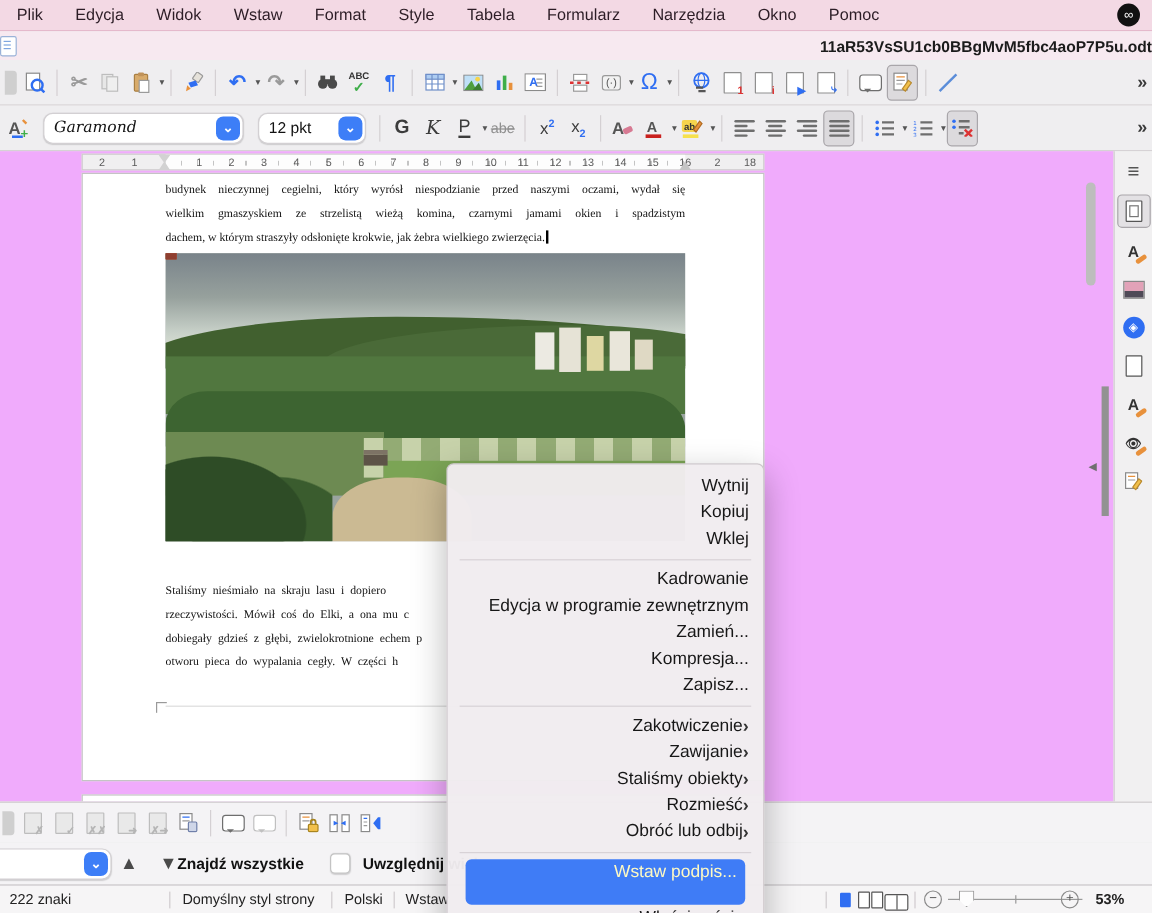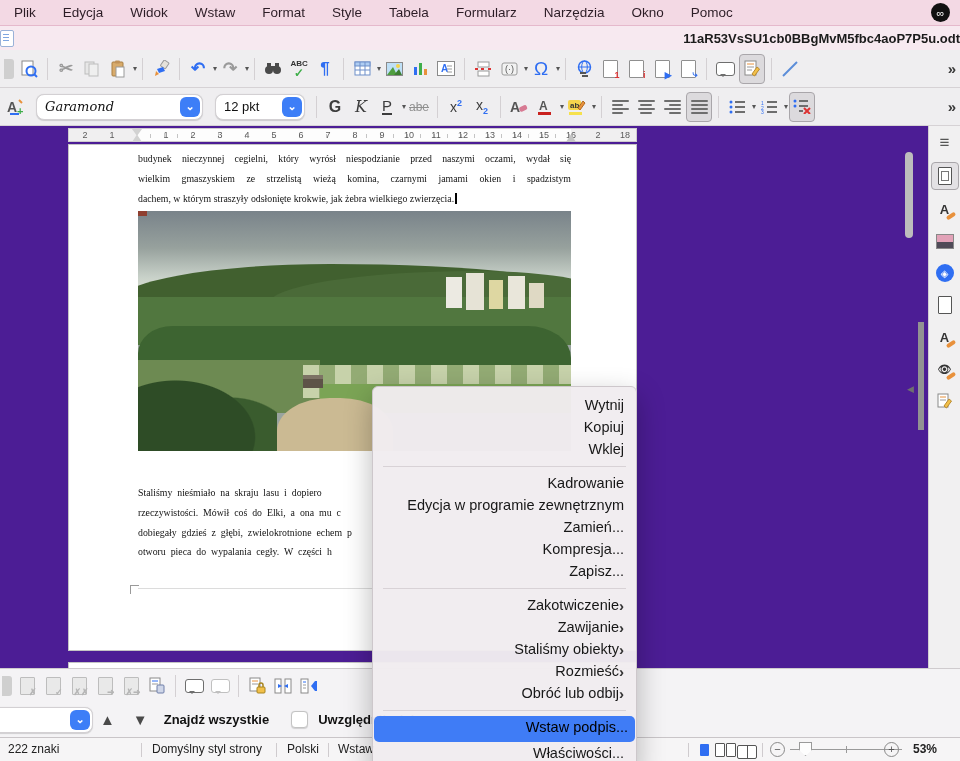--- a/index.html
+++ b/index.html
@@ -76,21 +76,21 @@
          box-sizing:border-box;position:absolute;}
   .ruler-active{position:absolute;left:69px;top:0;width:433px;height:100%;background:#fdfdfd;
     background-image:repeating-linear-gradient(90deg,transparent 0 12.5px,#c4c4c4 12.5px 13.5px);
     background-size:100% 4px;background-position:0 5px;background-repeat:no-repeat;}
   .rn{position:absolute;top:1px;width:20px;text-align:center;font-size:9px;color:#5a5a5a;}
   .ind-marker{position:absolute;left:63px;top:0;width:10px;height:13px;background:#d2d2d2;
     clip-path:polygon(0 0,100% 0,55% 48%,100% 100%,0 100%,45% 48%);}
   .ind-marker.right{left:497px;clip-path:polygon(50% 40%,100% 100%,0 100%);background:#c4c4c4;}
 
   
-  .workspace{left:0;top:126px;width:928px;height:542px;background:#4c1d95;overflow:hidden;}
+  .workspace{left:0;top:126px;width:928px;height:542px;background:#f0abfc;overflow:hidden;}
   .page{position:absolute;left:68px;top:18px;width:569px;height:507px;background:#fff;
         border:1px solid #c4c4c4;box-sizing:border-box;}
   .page2{position:absolute;left:68px;top:536px;width:569px;height:10px;background:#fff;
          border:1px solid #c4c4c4;box-sizing:border-box;}
   .doc-text{font-family:"Liberation Serif",serif;font-size:9.8px;color:#111;line-height:19.8px;}
   .p1{position:absolute;left:69px;top:4px;width:433px;}
   .p1 .just{text-align:justify;text-align-last:justify;}
   .caret{display:inline-block;width:1.5px;height:11px;background:#000;vertical-align:-2px;margin-left:1px;}
   .photo{position:absolute;left:69px;top:66px;width:433px;height:240px;overflow:hidden;background:#9aa49f;}
   .p2{position:absolute;left:69px;top:338px;width:433px;word-spacing:2.5px;}
@@ -143,21 +143,21 @@
   .sb-nav{width:18px;height:18px;border-radius:50%;background:#2f6ef2;color:#fff;font-size:10px;
           display:flex;align-items:center;justify-content:center;}
 
   
   .trackbar{left:0;top:668px;width:960px;height:34px;background:#f4f3f5;border-top:1px solid #cfcbce;
             display:flex;align-items:center;padding:0 2px;box-sizing:border-box;}
   .findbar{left:0;top:702px;width:960px;height:35px;background:#f4f3f5;
            display:flex;align-items:center;box-sizing:border-box;}
   .find-combo{position:absolute;left:-45px;width:130px;}
   .arr-btn{font-size:15px;color:#4a4a4a;margin-left:18px;}
-  .find-label{font-size:13px;font-weight:600;color:#111;margin-left:16px;white-space:nowrap;}
+  .find-label{font-size:13px;font-weight:600;color:#111;white-space:nowrap;}
   .chkbox{width:15px;height:15px;background:#fff;border:1px solid #c3c3c3;border-radius:4px;margin-left:22px;
           box-shadow:0 0.5px 1px rgba(0,0,0,.15);}
 
   
   .statusbar{left:0;top:737px;width:960px;height:24px;background:#f6f5f6;border-top:1px solid #c9c5c8;
              box-sizing:border-box;font-size:12px;color:#222;}
   .statusbar .abs{top:4px;}
   .st-div{width:1px;height:14px;background:#cfcbce;top:5px !important;}
   .pv{display:inline-block;vertical-align:middle;}
   .pv-one{width:9px;height:12px;background:#2f6ef2;border-radius:1px;}
@@ -172,21 +172,21 @@
                clip-path:polygon(0 0,100% 0,100% 55%,50% 100%,0 55%);top:4px !important;}
   .zoom-val{font-weight:600;}
 
   
   .ctx{left:372px;top:386px;width:265px;background:#f1ecefF2;background:rgba(241,236,239,.97);
        border:1px solid #cdc7cb;border-radius:6px;box-shadow:0 10px 28px rgba(0,0,0,.28);
        padding:7px 0 6px;box-sizing:border-box;z-index:50;position:absolute;}
   .cm-item{height:22px;display:flex;align-items:center;justify-content:flex-end;
            padding:0 12px 0 17px;font-size:14.5px;color:#171717;white-space:nowrap;}
   .cm-chev{font-size:15px;color:#333;font-weight:600;}
-  .cm-item.hl{background:#3f7cf6;color:#000000;border-radius:5px;margin:0 1px;padding:0 7px 4px 12px;}
+  .cm-item.hl{background:#3f7cf6;color:#fef9c3;border-radius:5px;margin:0 15px;padding:0 7px 16px 12px;}
   .cm-item.msep{height:12px;padding:0;margin:0 10px;}
   .cm-item.msep::after{content:"";width:100%;height:1px;background:#d8d2d6;}
 
   svg{display:block;}
 </style>
 </head>
 <body>
 
 <div id="app">
 

